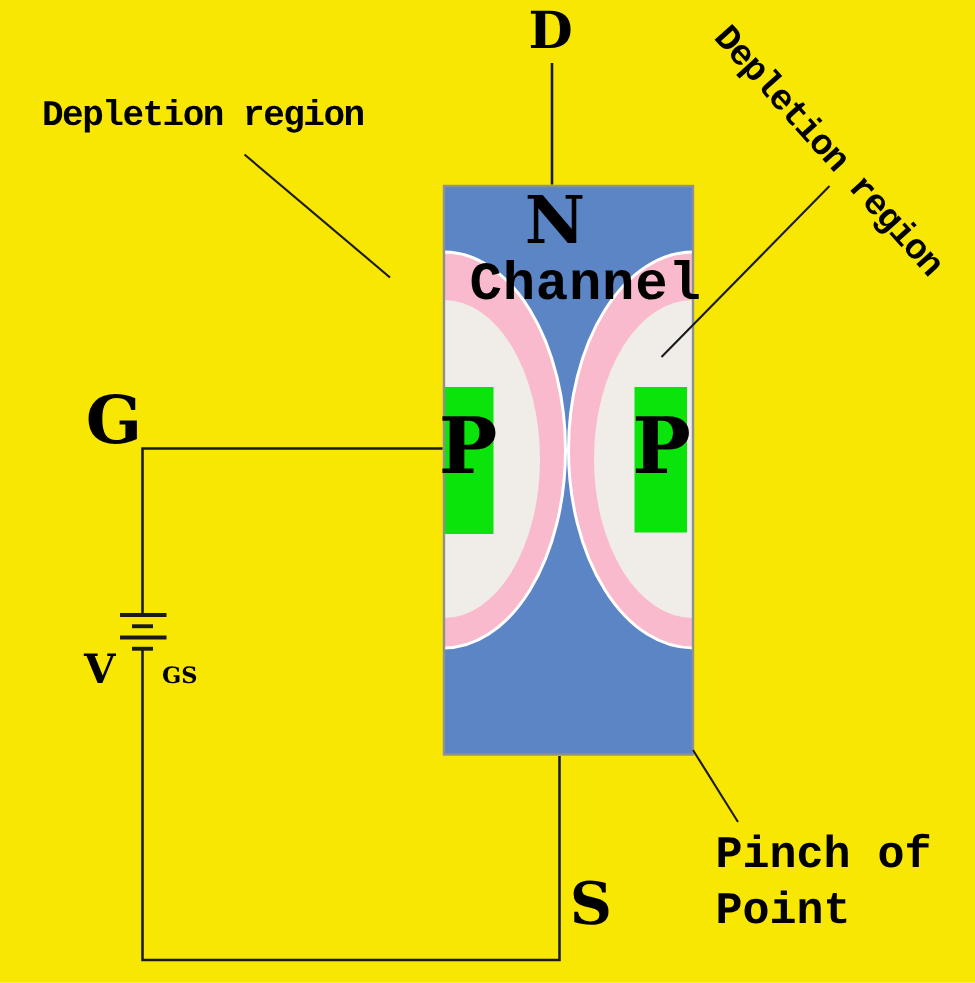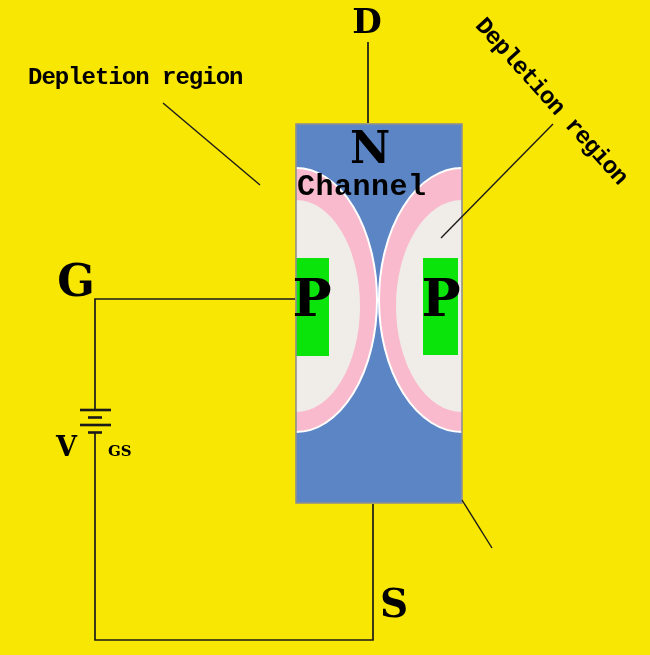--- a/index.html
+++ b/index.html
@@ -26,21 +26,21 @@
   .wire{fill:none;stroke:var(--line_black);stroke-width:1.7;}
   .leader{fill:none;stroke:var(--line_black);stroke-width:1.4;}
   .plate{stroke:var(--line_black);stroke-width:2.6;}
   .lbl{position:absolute;color:#000;white-space:nowrap;line-height:1;}
   .serif-letter{font-family:"DejaVu Serif",serif;font-weight:700;text-align:center;}
   .mono-text{font-family:"Liberation Mono","DejaVu Sans Mono",monospace;font-weight:700;}
   .drain{left:344px;top:4px;width:46px;font-size:34px;}
   .gate{left:54px;top:259px;width:44px;font-size:44px;}
   .source{left:372px;top:584px;width:44px;font-size:39px;}
   .nlabel{left:348px;top:126px;width:44px;font-size:44px;font-weight:700;}
-  .channel-label{left:297px;top:172px;font-size:30px;letter-spacing:0.5px;}
+  .channel-label{left:313px;top:172px;font-size:36px;letter-spacing:0.5px;}
   .p-left{left:292px;top:272px;width:40px;font-size:52px;}
   .p-right{left:421px;top:272px;width:40px;font-size:52px;}
   .dep-left{left:28px;top:66px;font-size:24px;letter-spacing:-1px;}
   .dep-right{
     left:488px;top:14px;font-size:24px;letter-spacing:-1px;
     transform:rotate(48deg);transform-origin:left top;
   }
   .pinch{left:477px;top:553px;font-size:30px;line-height:37px;}
   .vgs{left:56px;top:433px;font-family:"DejaVu Serif",serif;}
   .vgs-v{font-size:27px;font-weight:700;}
@@ -90,16 +90,20 @@
   <div class="lbl serif-letter source">S</div>
 
   <div class="lbl serif-letter nlabel">N</div>
   <div class="lbl mono-text channel-label">Channel</div>
 
   <div class="lbl serif-letter p-left">P</div>
   <div class="lbl serif-letter p-right">P</div>
 
   <div class="lbl mono-text dep-left">Depletion region</div>
   <div class="lbl mono-text dep-right">Depletion region</div>
+  <div class="lbl mono-text pinch">
+    <div>Pinch of</div>
+    <div>Point</div>
+  </div>
 
   <div class="lbl vgs"><span class="vgs-v">V</span><span class="vgs-sub">GS</span></div>
 
 </div>
 
 </body></html>

